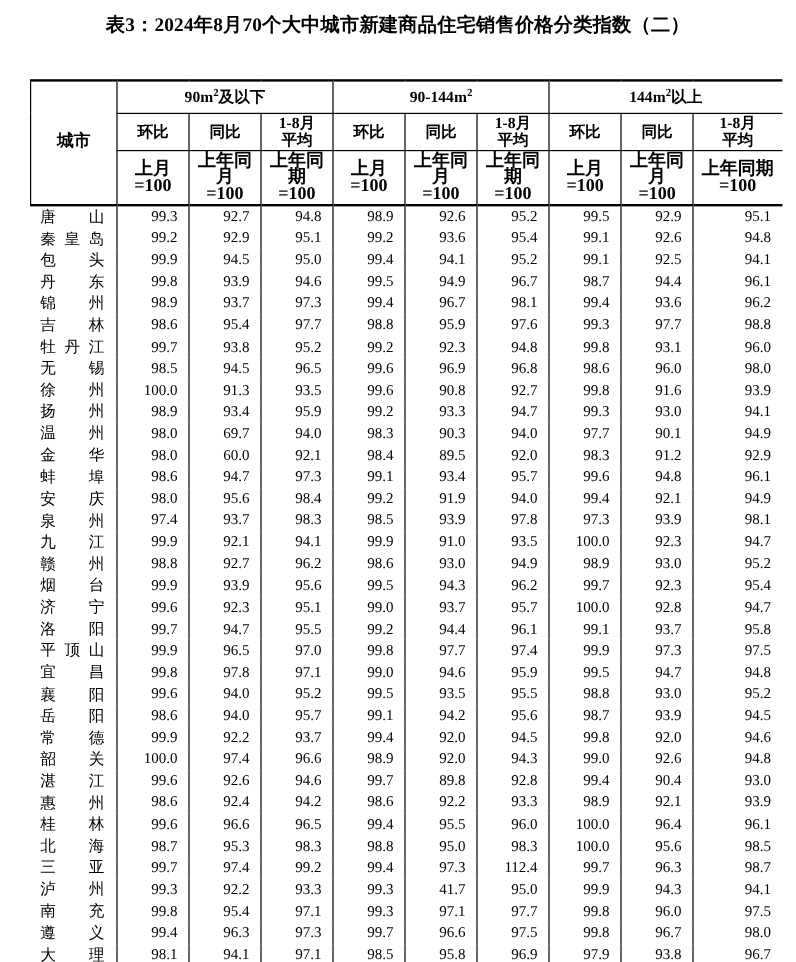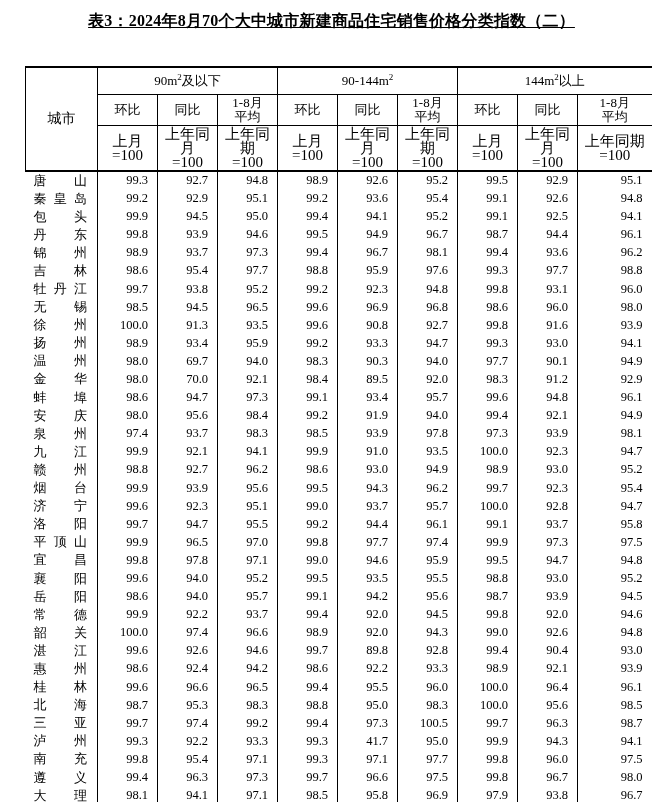--- a/index.html
+++ b/index.html
@@ -9,36 +9,35 @@
     font-family: "Liberation Serif", "DejaVu Serif", serif;
     color: #000;
   }
   .page-title {
     padding-top: 11px;
     text-align: center;
     font-size: 16px;
     font-weight: bold;
     letter-spacing: 0.2px;
     white-space: nowrap;
-    text-decoration: underline;
   }
   table.price-table {
     position: absolute;
     left: 25px;
     top: 66px;
     width: 626px;
     border-collapse: collapse;
     table-layout: fixed;
   }
   col.c-city { width: 72px; }
   col.c-val  { width: 60px; }
   col.c-last { width: 74px; }
 
   thead th {
-    font-weight: normal;
+    font-weight: bold;
     font-size: 13px;
     text-align: center;
     vertical-align: middle;
     border: 1px solid #000;
     line-height: 14px;
     padding: 1px 0;
   }
   thead tr.r-group th { height: 27px; border-top: 2px solid #000; }
   thead tr.r-meas  th { height: 29px; }
   thead tr.r-base  th { height: 29px; border-bottom: 2px solid #000; font-size: 15px; }
@@ -351,21 +350,21 @@
         <td>94.9</td>
       </tr>
       <tr>
         <td class="city">
           <div class="city-inner">
             <span>金</span>
             <span>华</span>
           </div>
         </td>
         <td>98.0</td>
-        <td>70.0</td>
+        <td>60.0</td>
         <td>92.1</td>
         <td>98.4</td>
         <td>89.5</td>
         <td>92.0</td>
         <td>98.3</td>
         <td>91.2</td>
         <td>92.9</td>
       </tr>
       <tr>
         <td class="city">
@@ -679,21 +678,21 @@
           <div class="city-inner">
             <span>三</span>
             <span>亚</span>
           </div>
         </td>
         <td>99.7</td>
         <td>97.4</td>
         <td>99.2</td>
         <td>99.4</td>
         <td>97.3</td>
-        <td>100.5</td>
+        <td>112.4</td>
         <td>99.7</td>
         <td>96.3</td>
         <td>98.7</td>
       </tr>
       <tr>
         <td class="city">
           <div class="city-inner">
             <span>泸</span>
             <span>州</span>
           </div>

